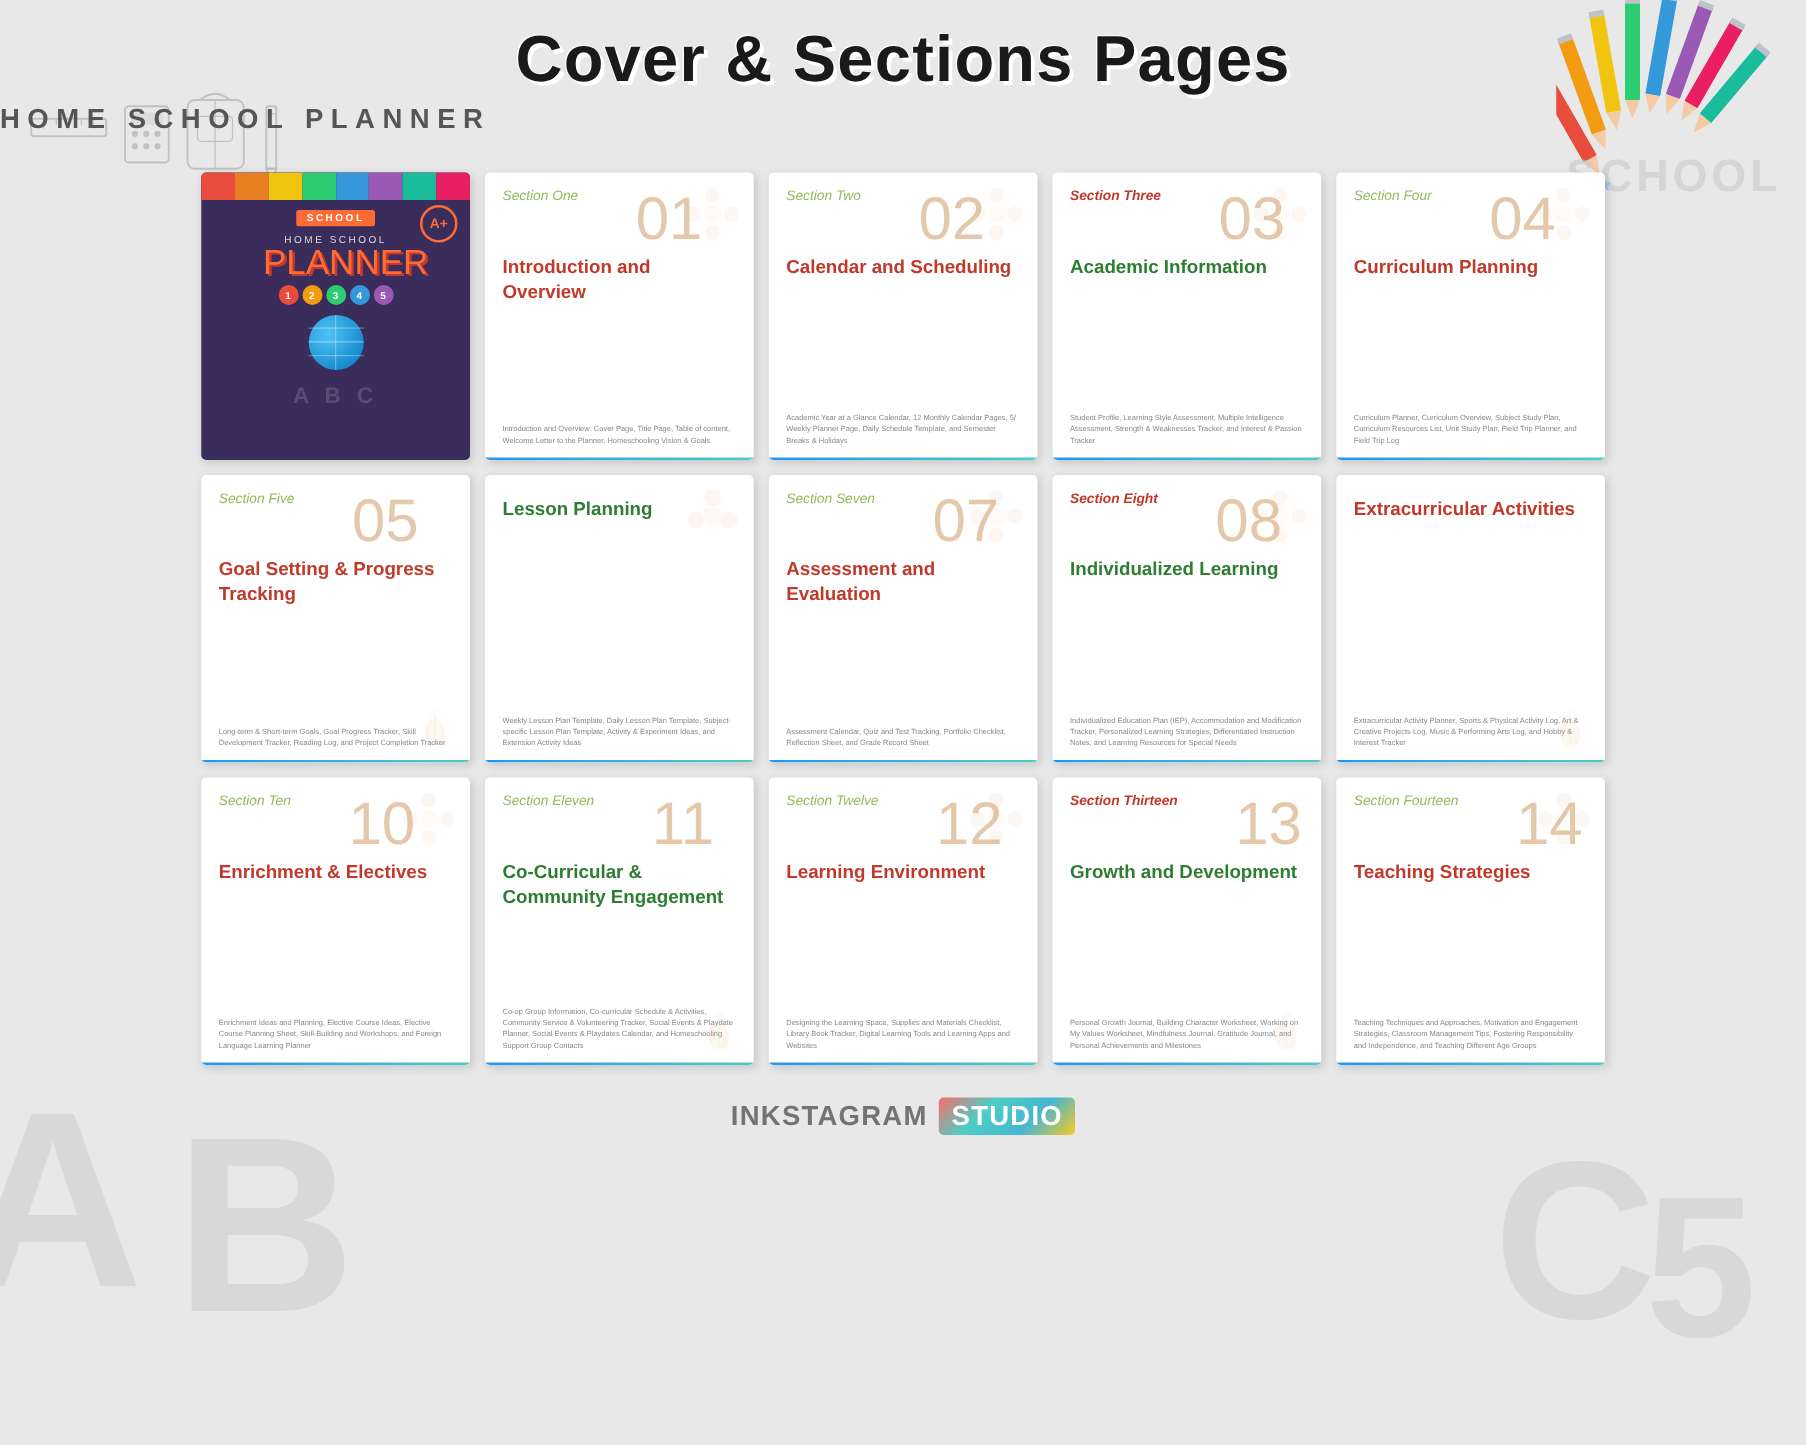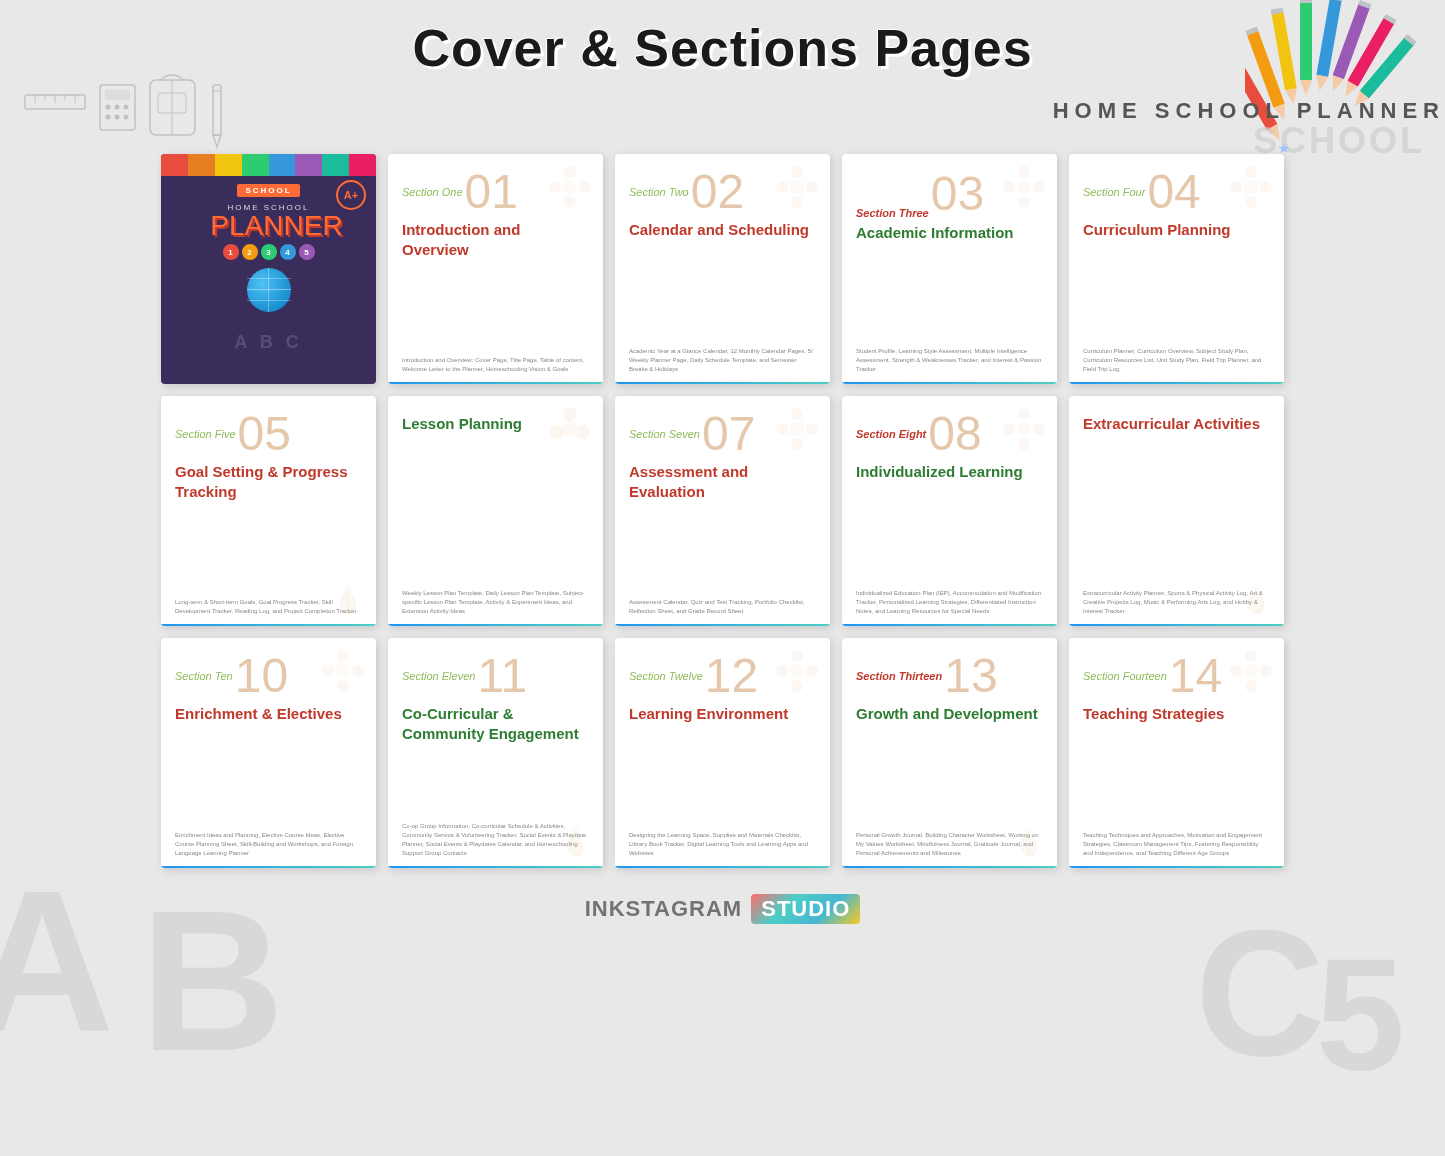--- a/index.html
+++ b/index.html
@@ -57,26 +57,26 @@
       font-size: 52px;
       font-weight: 900;
       color: #1a1a1a;
       text-shadow: 3px 3px 0 #fff, -1px -1px 0 #fff;
       font-family: 'Arial Black', Arial, sans-serif;
       letter-spacing: 1px;
     }
 
     
     .subtitle {
-      text-align: right;
+      text-align: left;
       font-size: 22px;
       font-weight: bold;
       letter-spacing: 6px;
       color: #555;
-      margin-top: 20px;
+      margin-top: 4px;
       position: relative;
       z-index: 2;
     }
 
     
     .grid-container {
       display: grid;
       grid-template-columns: repeat(5, 215px);
       grid-template-rows: repeat(3, 230px);
       gap: 12px;
@@ -115,22 +115,23 @@
     .section-number-large {
       font-size: 48px;
       font-weight: 400;
       color: #d4a574;
       opacity: 0.6;
       line-height: 1;
       margin-left: 2px;
     }
     .section-header {
       display: flex;
-      align-items: center;
+      align-items: flex-start;
       line-height: 1;
+      gap: 44px;
     }
     .section-title {
       font-size: 15px;
       font-weight: 900;
       color: #c0392b;
       margin-top: 4px;
       line-height: 1.3;
     }
     .section-title-green {
       color: #2e7d32;
@@ -313,21 +314,21 @@
         <div style="width:16px;height:16px;border-radius:50%;background:#9b59b6;display:flex;align-items:center;justify-content:center;font-size:8px;font-weight:bold;color:#fff;">5</div>
       </div>
 
       <div style="width:44px;height:44px;border-radius:50%;background:radial-gradient(circle at 35% 35%,#4fc3f7,#0277bd);margin-top:8px;position:relative;">
         <div style="position:absolute;top:21px;left:0;width:44px;height:1px;background:rgba(255,255,255,0.4);"></div>
         <div style="position:absolute;top:0;left:21px;width:1px;height:44px;background:rgba(255,255,255,0.3);"></div>
         <div style="position:absolute;top:10px;left:0;width:44px;height:1px;background:rgba(255,255,255,0.3);"></div>
         <div style="position:absolute;top:32px;left:0;width:44px;height:1px;background:rgba(255,255,255,0.3);"></div>
       </div>
 
-      <div style="color:rgba(255,255,255,0.15);font-size:18px;font-weight:bold;margin-top:20px;letter-spacing:4px;">A B C</div>
+      <div style="color:rgba(255,255,255,0.15);font-size:18px;font-weight:bold;margin-top:10px;letter-spacing:4px;">A B C</div>
     </div>
   </div>
 
   <div class="card">
     <div class="deco-corner-tl">
       <svg width="50" height="50" viewBox="0 0 50 50" opacity="0.3">
         <circle cx="25" cy="10" r="6" fill="#e8a87c"></circle>
         <circle cx="40" cy="25" r="6" fill="#e8a87c"></circle>
         <circle cx="25" cy="40" r="6" fill="#e8a87c"></circle>
         <circle cx="10" cy="25" r="6" fill="#e8a87c"></circle>
@@ -366,21 +367,21 @@
     <div class="deco-corner-tl">
       <svg width="50" height="50" viewBox="0 0 50 50" opacity="0.3">
         <circle cx="25" cy="10" r="6" fill="#e8a87c"></circle>
         <circle cx="40" cy="25" r="6" fill="#e8a87c"></circle>
         <circle cx="25" cy="40" r="6" fill="#e8a87c"></circle>
         <circle cx="10" cy="25" r="6" fill="#e8a87c"></circle>
         <circle cx="25" cy="25" r="7" fill="#f4c79a"></circle>
       </svg>
     </div>
     <div class="section-header">
-      <span class="section-label" style="color:#c0392b;font-style:italic;font-size:11px;font-weight:bold;margin-top:40px;">Section Three</span>
+      <span class="section-label" style="color:#c0392b;font-style:italic;font-size:11px;font-weight:bold;">Section Three</span>
       <span class="section-number-large">03</span>
     </div>
     <div class="section-title section-title-green">Academic Information</div>
     <div class="section-desc">Student Profile, Learning Style Assessment, Multiple Intelligence Assessment, Strength &amp; Weaknesses Tracker, and Interest &amp; Passion Tracker</div>
     <div class="brand-line"></div>
   </div>
 
   <div class="card">
     <div class="deco-corner-tl">
       <svg width="50" height="50" viewBox="0 0 50 50" opacity="0.3">

